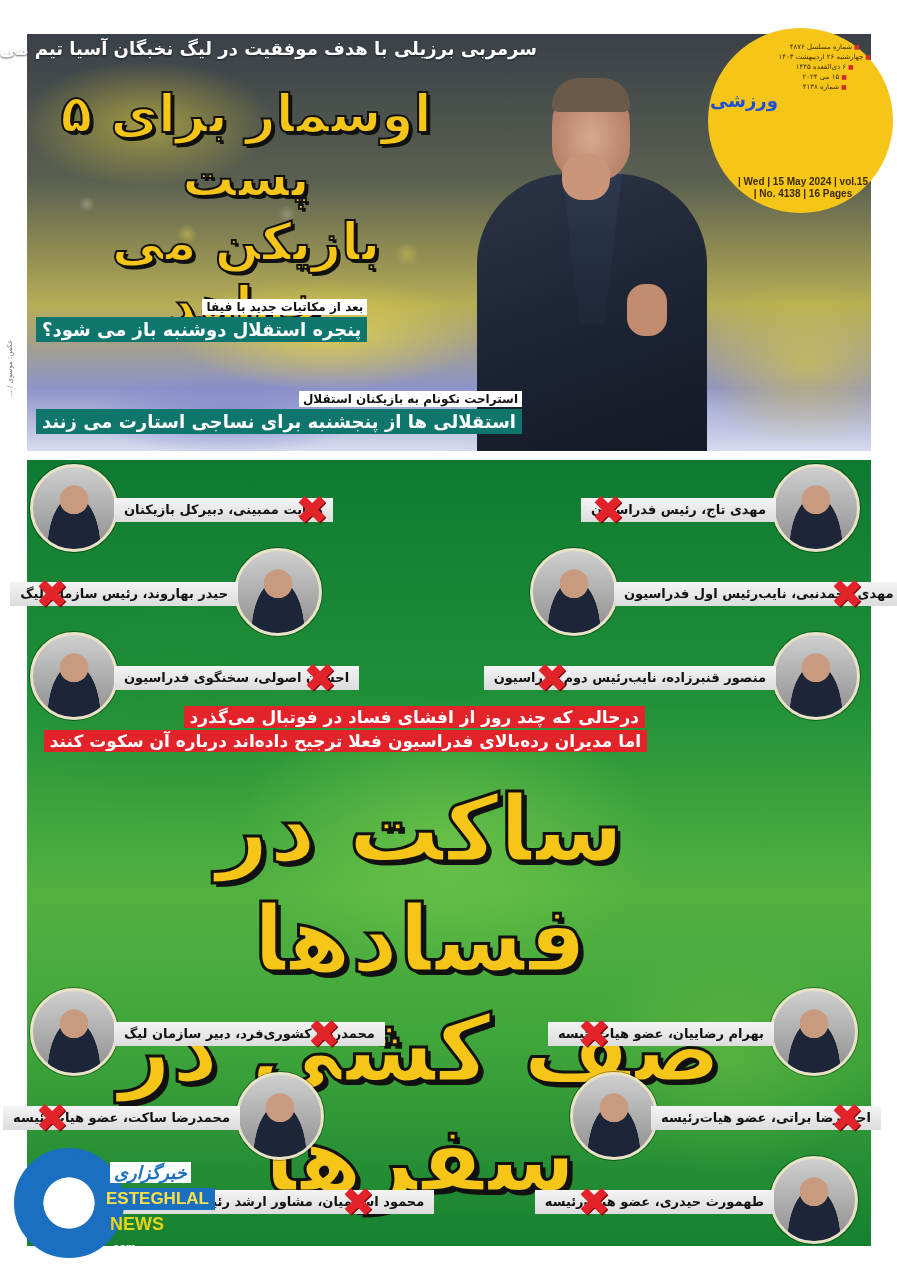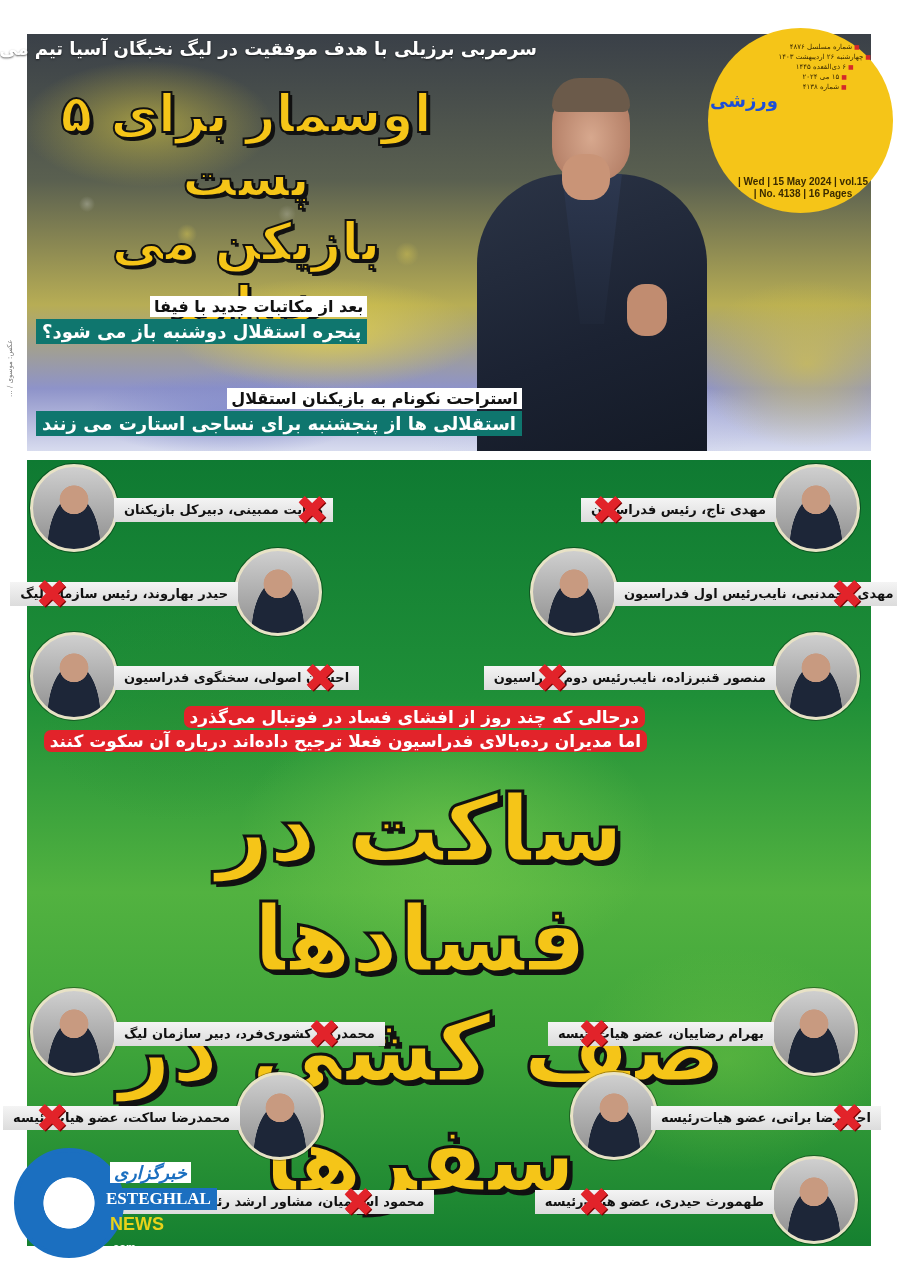--- a/index.html
+++ b/index.html
@@ -99,21 +99,21 @@
     position: absolute; left: 20px; top: 148px; width: 150px;
     text-align: center; font-size: 10px; font-weight: bold; color: #3a2a00; line-height: 12px;
     font-family: "Liberation Sans", sans-serif;
   }
 
   .story {
     position: absolute; direction: rtl;
   }
   .story .kicker {
     display: inline-block; background: #ffffff; color: #111;
-    font-size: 16px; font-weight: bold; padding: 1px 4px; white-space: nowrap;
+    font-size: 12px; font-weight: bold; padding: 1px 4px; white-space: nowrap;
   }
   .story .title {
     display: block; background: #0f766e; color: #ffffff;
     font-size: 18px; font-weight: bold; padding: 2px 6px; white-space: nowrap;
     margin-top: 2px;
   }
   .story1 { left: 36px; top: 296px; }
   .story2 { left: 36px; top: 388px; }
 
   .photo-credit {
@@ -153,21 +153,21 @@
   }
   .person .xmark {
     position: absolute; top: 28px; width: 36px; height: 36px;
     color: #e2232a; font-size: 40px; font-weight: bold; line-height: 36px; text-align: center;
     text-shadow: 1px 1px 0 #7a0000;
   }
 
   .subhead {
     position: absolute; direction: rtl; text-align: right;
     background: #e2232a; color: #ffffff; font-size: 17px; font-weight: bold;
-    padding: 0 6px; line-height: 22px; white-space: nowrap; border-radius: 7px;
+    padding: 0 6px; line-height: 22px; white-space: nowrap;
   }
 
   .main-headline {
     position: absolute; left: 60px; top: 775px; width: 720px;
     direction: rtl; text-align: center;
     font-size: 92px; line-height: 110px; font-weight: bold;
     color: #f5c518;
     -webkit-text-stroke: 3px #111;
     text-shadow: 4px 4px 0 #111;
   }
@@ -179,23 +179,23 @@
   .watermark .ball {
     position: absolute; left: 0; top: 0; width: 110px; height: 110px; border-radius: 50%;
     background: radial-gradient(circle at 50% 50%, #ffffff 0 35%, #1b6fc0 36% 100%);
     border: 4px solid #1b6fc0;
   }
   .watermark .brand-fa {
     position: absolute; left: 96px; top: 14px; font-size: 18px; color: #1b6fc0;
     font-weight: bold; background: #ffffff; padding: 0 4px; direction: rtl; font-style: italic;
   }
   .watermark .brand-en {
-    position: absolute; left: 86px; top: 40px; font-size: 17px; color: #ffffff;
+    position: absolute; left: 86px; top: 40px; font-size: 17px; color: #fde047;
     font-weight: bold; background: #1b6fc0; padding: 1px 6px;
-    font-family: Liberation Serif, serif;
+    font-family: Liberation Sans, sans-serif;
     text-align: center;
   }
   .watermark .brand-news {
     position: absolute; left: 96px; top: 66px; font-size: 18px; color: #e8d21a; font-weight: bold;
     font-family: "Liberation Sans", sans-serif;
   }
   .watermark .brand-news small { font-size: 11px; color: #ffffff; }
 </style>
 </head>
 <body>

